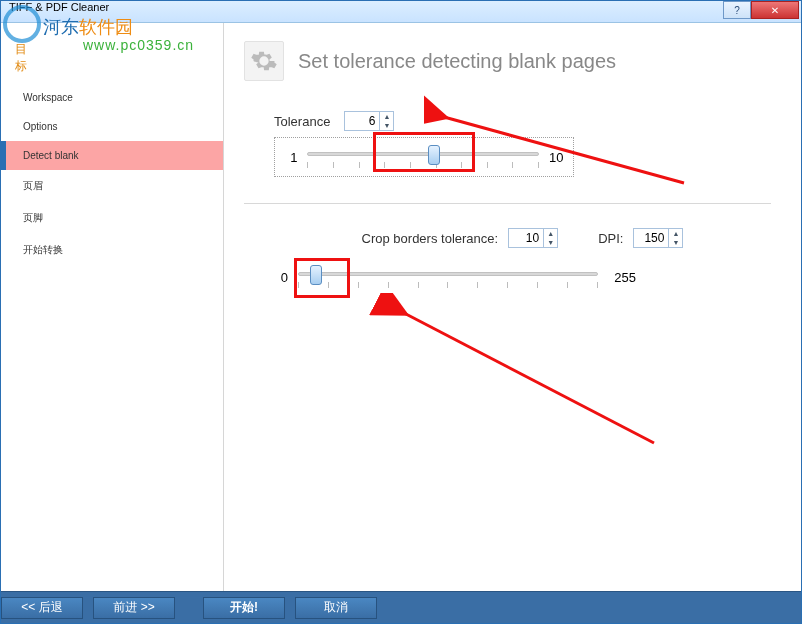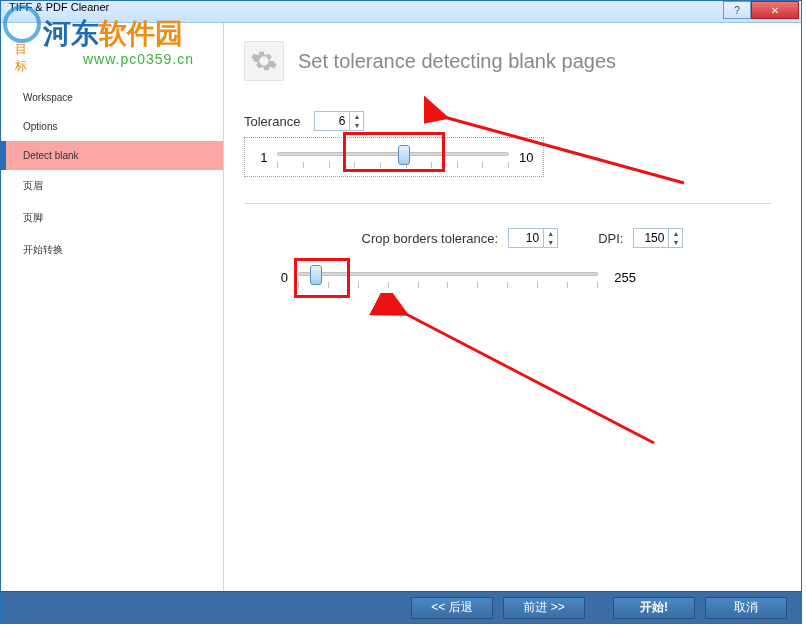--- a/index.html
+++ b/index.html
@@ -38,26 +38,26 @@
   .slider-track { position:relative; width:260px; height:26px; }
   .slider-rail { position:absolute; top:8px; left:0; right:0; height:4px; background:#d8d8d8; border:1px solid #c1c1c1; border-radius:2px;}
   .slider-ticks { position:absolute; bottom:0; left:0; right:0; height:8px; display:flex; justify-content:space-between;}
   .slider-ticks span{ width:1px; height:6px; background:#bcbcbc; }
   .slider-handle { position:absolute; top:1px; width:12px; height:20px; background:linear-gradient(#e5f2ff,#a8cef0); border:1px solid #5a8ec2; border-radius:3px; cursor:pointer;}
   .highlight-box { position:absolute; border:3px solid #e11; pointer-events:none; }
 
   .divider { border:0; border-top:1px solid #d8d8d8; margin: 26px 0 24px 0; }
 
   
-  .bottombar { position:absolute; left:0; right:0; bottom:0; height:32px; background:#3a6ea5; display:flex; align-items:center; justify-content:flex-end; gap:10px; padding-right:14px; border-top:1px solid #2a5684;}
+  .bottombar { position:absolute; left:0; right:0; bottom:0; height:32px; background:#3a6ea5; display:flex; align-items:center; gap:10px; padding-right:14px; border-top:1px solid #2a5684;}
   .nav-btn { min-width:82px; height:22px; background:linear-gradient(#4a87c2,#3a6ea5); border:1px solid #27527f; color:#fff; font-size:12px; display:flex; align-items:center; justify-content:center; cursor:pointer; padding:0 10px;}
 
   
   .watermark { position:absolute; left:2px; top:4px; z-index:5; font-size:13px; pointer-events:none;}
-  .watermark .w-row1{ color:#1f6db0; font-size:28px; font-weight:bold; }
+  .watermark .w-row1{ color:#1f6db0; font-size:18px; font-weight:normal; }
   .watermark .w-row1 .orange{ color:#ee8c13;}
   .watermark .w-row2{ color:#3bb23b; font-size:14px; letter-spacing:1px; margin-left:40px; margin-top:-2px;}
   .watermark .ring { position:absolute; left:0; top:0; width:38px; height:38px; border:4px solid #1f8fd6; border-radius:50%; opacity:.7;}
   .wm-text{ position:absolute; left:40px; top:10px;}
   .wm-zh { color:#e18a12; font-size:12px; position:absolute; left:12px; top:36px; letter-spacing:2px;}
 
   
   .arrow-svg { position:absolute; pointer-events:none; }
 
 </style>
@@ -98,21 +98,21 @@
 
       <div class="main-header">
         <div class="header-icon">
           <svg width="28" height="28" viewBox="0 0 24 24">
               <path fill="#bbb" d="M12 8a4 4 0 100 8 4 4 0 000-8zm9 4a7 7 0 01-.1 1.2l2 1.6-2 3.4-2.4-.9a7 7 0 01-2 .1l-.4 2.5h-4l-.4-2.5a7 7 0 01-2-.1l-2.4.9-2-3.4 2-1.6A7 7 0 013 12a7 7 0 01.1-1.2l-2-1.6 2-3.4 2.4.9a7 7 0 012-.1L7.9 4h4l.4 2.5a7 7 0 012 .1l2.4-.9 2 3.4-2 1.6c.1.4.1.8.1 1.3z"></path>
             </svg>
         </div>
         <div class="header-title">Set tolerance detecting blank pages</div>
       </div>
 
-      <div style="">
+      <div style="margin-left:30px;">
         <div class="field-row">
           <label>Tolerance</label>
           <div class="spin">
             <input value="6" style="">
             <div class="arrows">
                 <span>▲</span>
                 <span>▼</span>
               </div>
           </div>
         </div>

